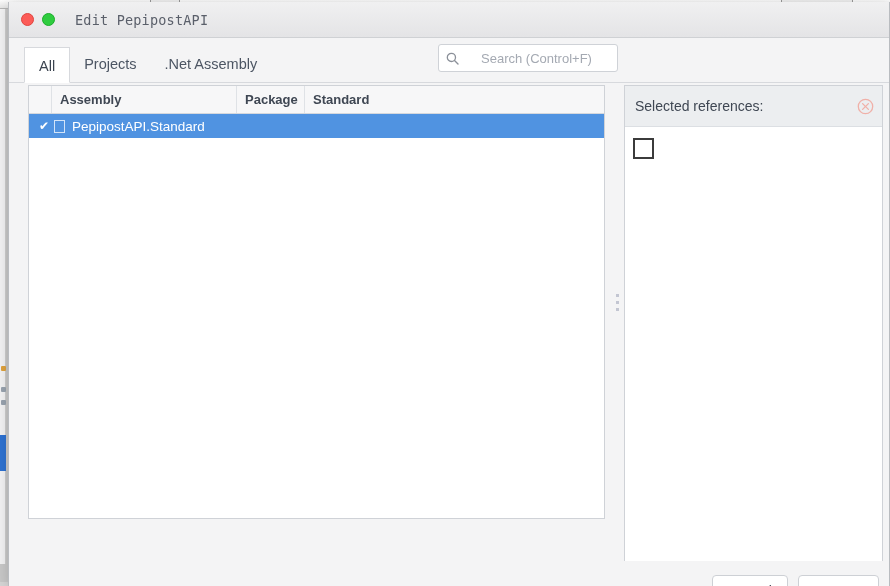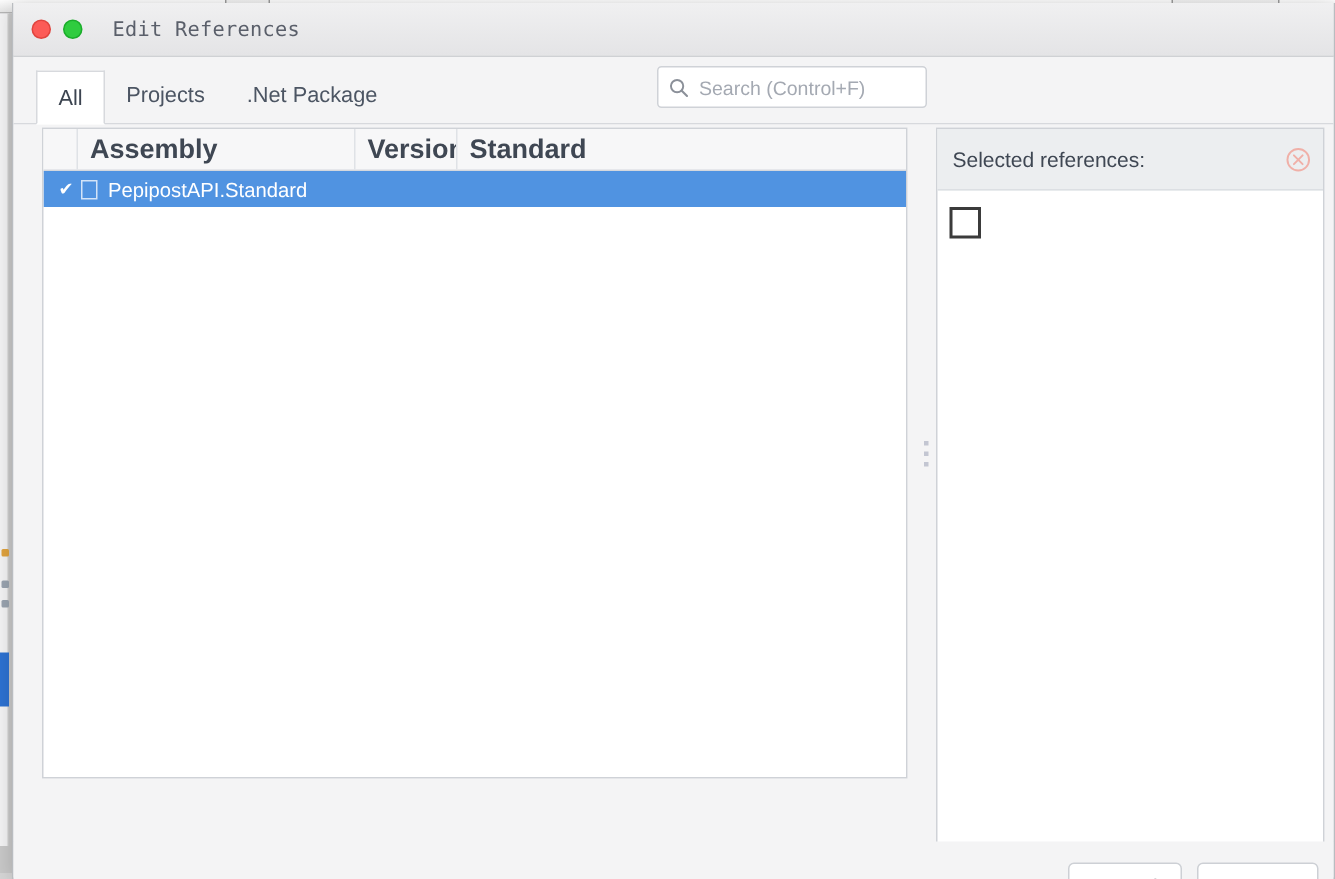--- a/index.html
+++ b/index.html
@@ -125,21 +125,21 @@
     display: flex; align-items: center;
     padding: 0 7px;
   }
   #search-input {
     border: none; outline: none;
     width: 100%; height: 100%;
     font-family: "Liberation Sans", sans-serif;
     font-size: 13px;
     color: #0f172a;
     background: transparent;
-    margin-left: 5px;
+    margin-left: 20px;
   }
   #search-input::placeholder { color: #a4a9b2; }
   .mag-icon { flex: 0 0 auto; display:block; }
 
   
   #dlg-body {
     position: relative;
     height: 478px;
     background: #f4f4f5;
   }
@@ -154,21 +154,21 @@
     display: flex; flex-direction: column;
   }
   #list-header {
     display: flex;
     height: 28px;
     background: #f7f7f8;
     border-bottom: 1px solid #d5d8dd;
     flex: 0 0 auto;
   }
   .hcell {
-    font-size: 18px; font-weight: bold; color: #3f4753;
+    font-size: 13px; font-weight: bold; color: #3f4753;
     line-height: 27px;
     padding-left: 8px;
     border-right: 1px solid #dfe2e6;
     overflow: hidden; white-space: nowrap;
   }
   .hcell.chk  { width: 23px; padding: 0; }
   .hcell.asm  { width: 185px; }
   .hcell.ver  { width: 68px; }
   .hcell.pkg  { flex: 1; border-right: none; }
 
@@ -288,44 +288,44 @@
   <div class="bg-sel-item" style="top:435px;"></div>
   <div class="bg-doc-white" style="left:9px;top:9px;width:24px;height:510px;"></div>
   <div class="bg-bottom-strip"></div>
 </div>
 
 <div id="dialog">
 
   <div id="titlebar">
     <div class="traffic close"></div>
     <div class="traffic zoom"></div>
-    <div id="window-title">Edit References</div>
+    <div id="window-title">Edit PepipostAPI</div>
   </div>
 
   <div id="tabstrip">
     <div class="tab active">All</div>
     <div class="tab">Projects</div>
-    <div class="tab">.Net Package</div>
+    <div class="tab">.Net Assembly</div>
 
     <div id="search-wrap">
       <svg class="mag-icon" width="13" height="13" viewBox="0 0 13 13">
         <circle cx="5.4" cy="5.4" r="4.1" fill="none" stroke="#8b9099" stroke-width="1.3"></circle>
         <line x1="8.5" y1="8.5" x2="12" y2="12" stroke="#8b9099" stroke-width="1.4" stroke-linecap="round"></line>
       </svg>
       <input id="search-input" type="text" placeholder="Search (Control+F)" style="">
     </div>
   </div>
 
   <div id="dlg-body">
 
     <div id="list-panel">
       <div id="list-header">
         <div class="hcell chk"></div>
         <div class="hcell asm">Assembly</div>
-        <div class="hcell ver">Version</div>
+        <div class="hcell ver">Package</div>
         <div class="hcell pkg">Standard</div>
       </div>
       <div id="list-rows">
         <div class="row selected">
           <span class="check">✔</span>
           <span class="fileicon"></span>
           <span class="rname">PepipostAPI.Standard</span>
         </div>
       </div>
     </div>

